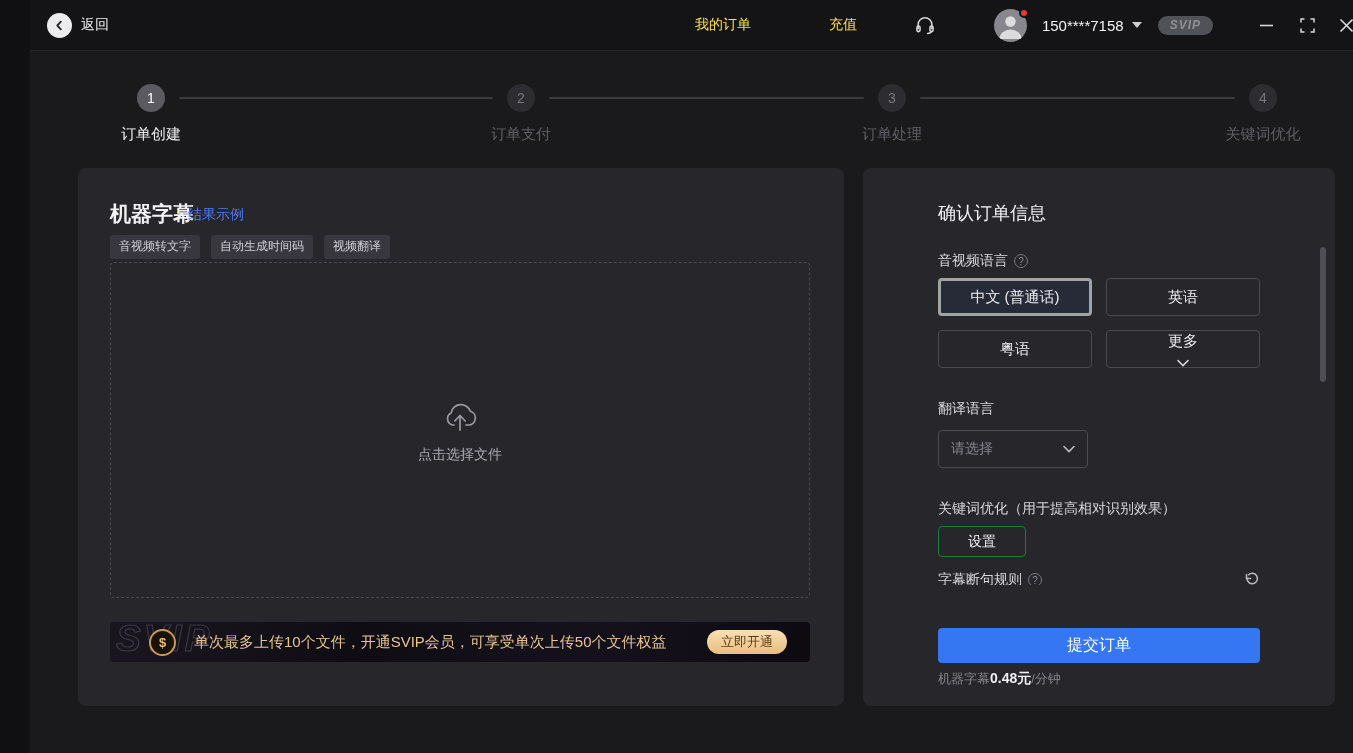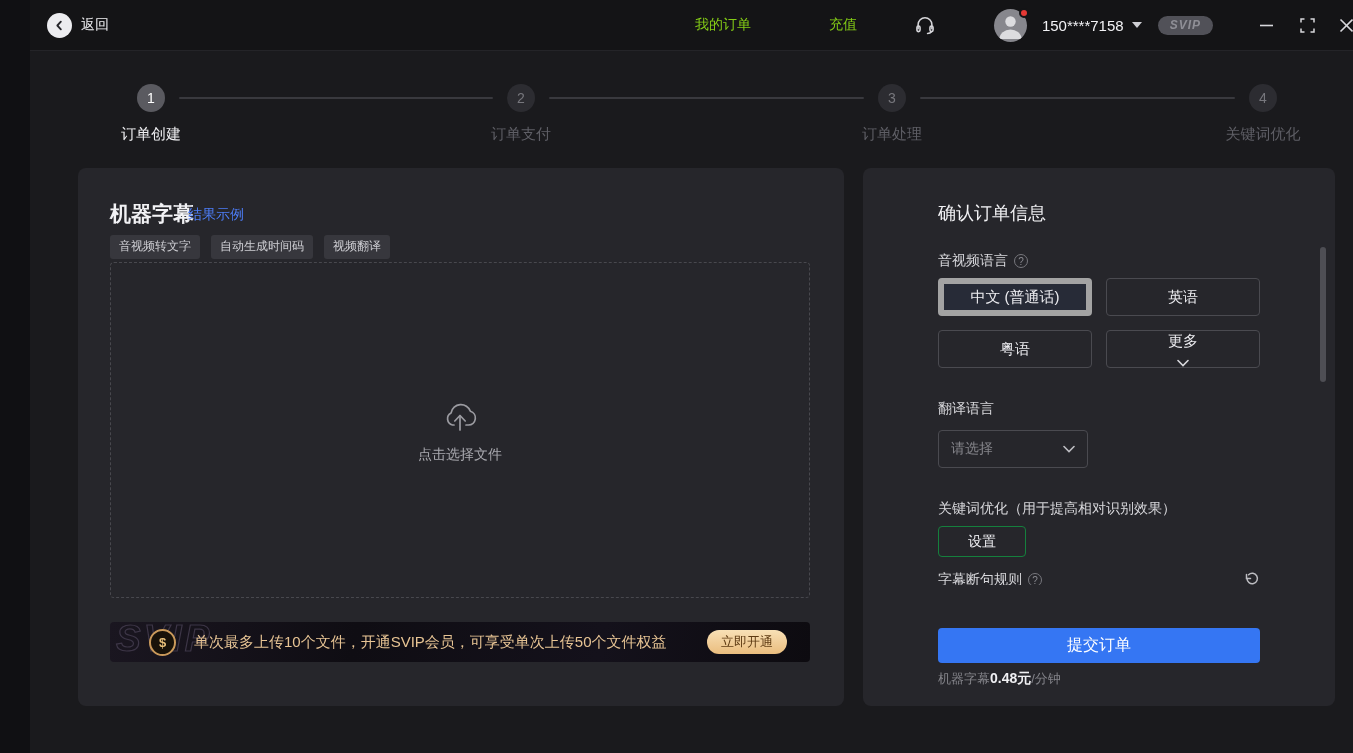--- a/index.html
+++ b/index.html
@@ -16,21 +16,21 @@
     background:#141416; border-bottom:1px solid #242428;
     display:flex; align-items:center;
   }
   .back-group { display:flex; align-items:center; gap:9px; margin-left:17px; cursor:pointer; }
   .back-circle {
     width:25px; height:25px; border-radius:50%; background:#ececef;
     display:flex; align-items:center; justify-content:center;
   }
   .back-label { color:#f0f0f3; font-size:14px; }
   .tb-spacer { flex:1; }
-  .tb-link { color:#84cc16; font-size:14px; cursor:pointer; }
+  .tb-link { color:#fde047; font-size:14px; cursor:pointer; }
   .tb-link.orders { margin-right:78px; }
   .tb-link.recharge { margin-right:57px; }
   .headset { margin-right:58px; cursor:pointer; display:flex; }
   .avatar-wrap { position:relative; width:33px; height:33px; margin-right:15px; cursor:pointer; }
   .avatar {
     width:33px; height:33px; border-radius:50%; background:#87878d;
     display:flex; align-items:flex-end; justify-content:center; overflow:hidden;
   }
   .notif-dot {
     position:absolute; top:-1px; right:-2px; width:10px; height:10px;
@@ -107,21 +107,21 @@
   .help-icon {
     width:14px; height:14px; border-radius:50%; border:1px solid #77777d; color:#8b8b91;
     font-size:10px; display:inline-flex; align-items:center; justify-content:center;
   }
   .help-icon::after { content:"?"; }
   .lang-btn {
     position:absolute; width:154px; height:38px; border:1px solid #4a4a50; border-radius:4px;
     background:transparent; color:#ececf0; font-size:15px; cursor:pointer;
     display:flex; align-items:center; justify-content:center; gap:8px;
   }
-  .lang-btn.selected { border:6px solid #a3a3a3; background:rgba(74,128,248,0.06); }
+  .lang-btn.selected { border:3px solid #a3a3a3; background:rgba(74,128,248,0.06); }
   .select-box {
     position:absolute; left:75px; top:262px; width:150px; height:38px;
     border:1px solid #4a4a50; border-radius:4px; cursor:pointer;
     display:flex; align-items:center; justify-content:space-between; padding:0 12px;
   }
   .select-placeholder { color:#84848a; font-size:14px; }
   .settings-btn {
     position:absolute; left:75px; top:358px; width:88px; height:31px;
     border:1px solid #15803d; border-radius:4px; background:transparent; color:#ececf0;
     font-size:14px; cursor:pointer; display:flex; align-items:center; justify-content:center;

